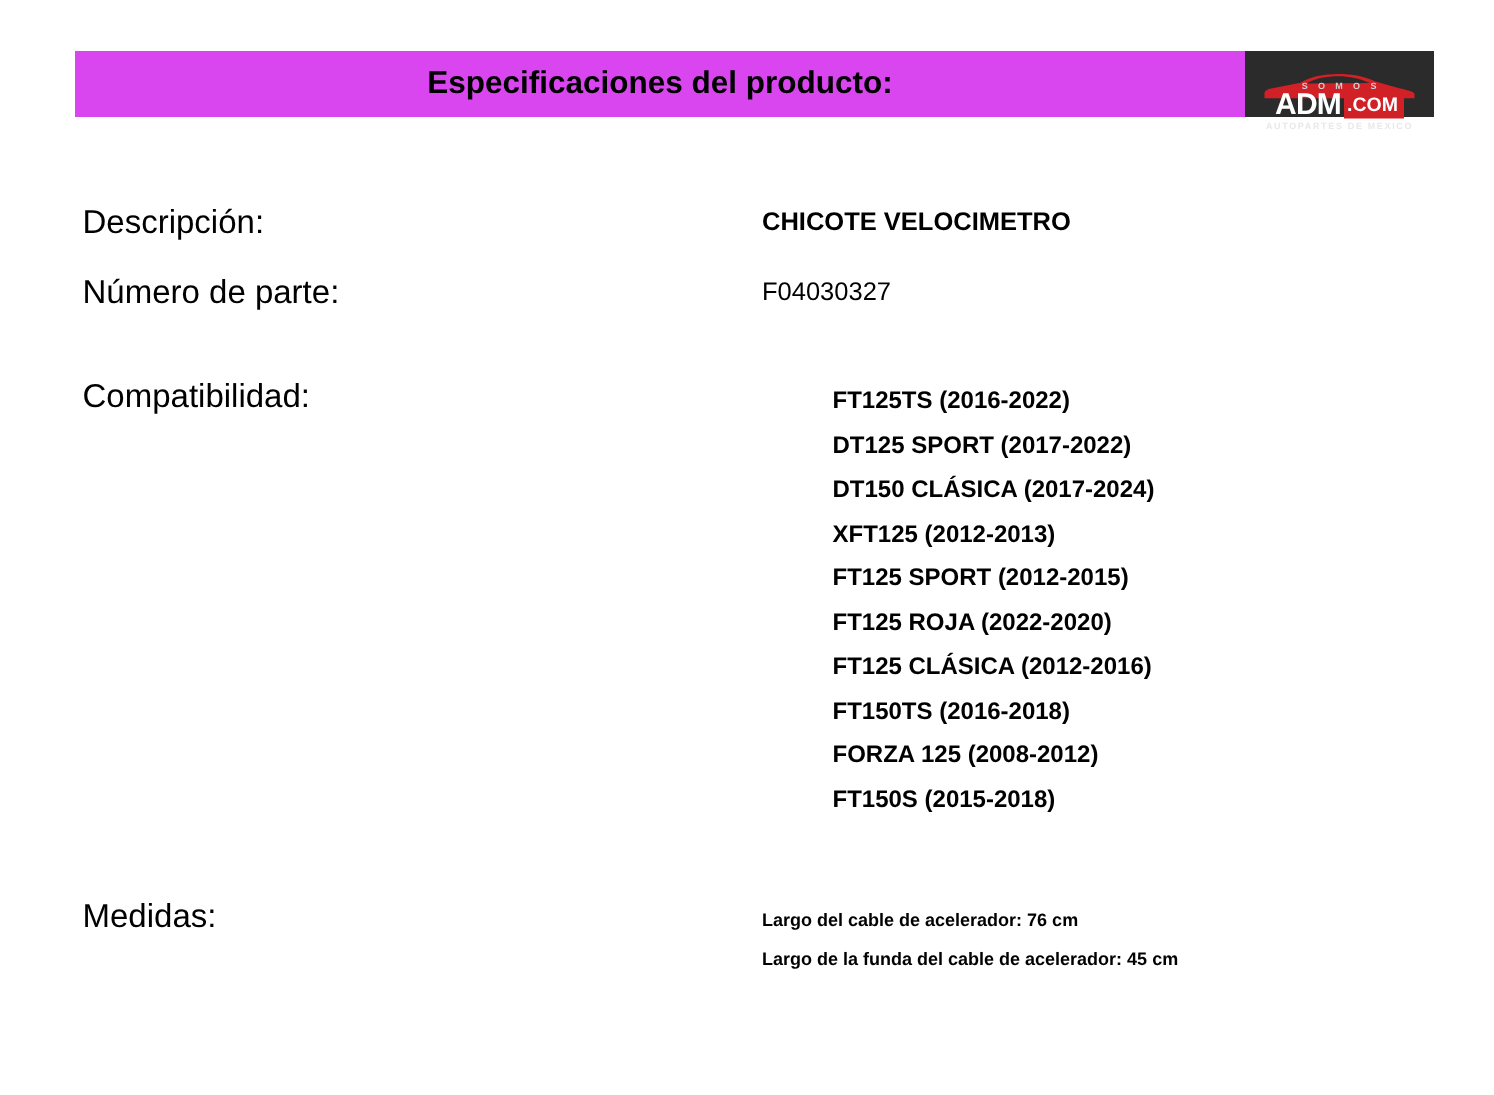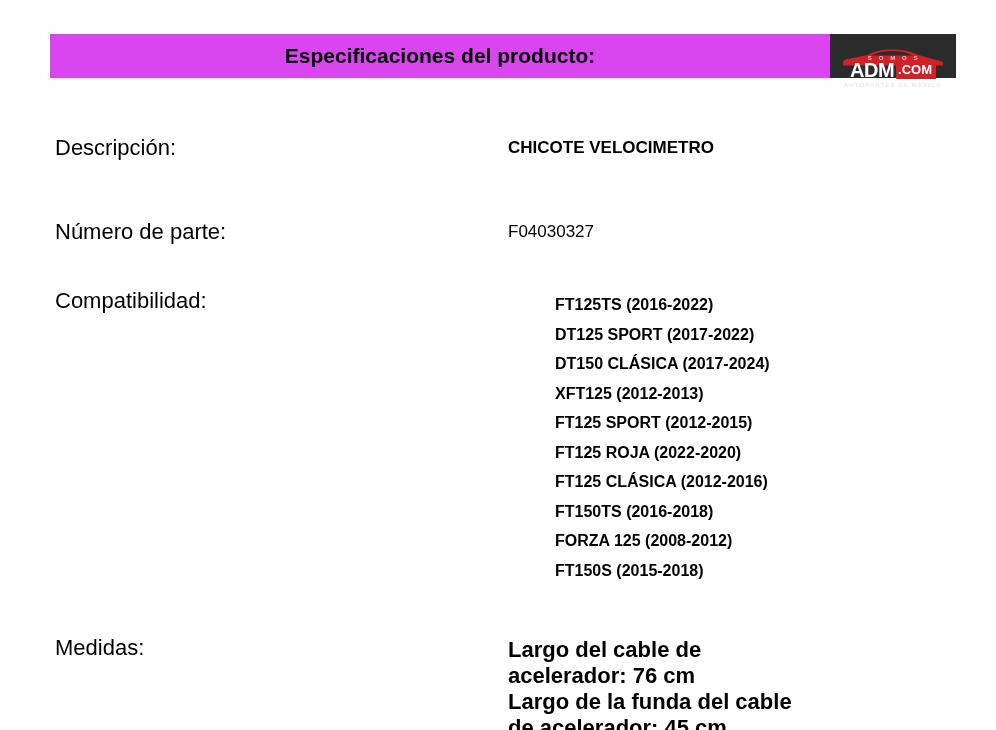--- a/index.html
+++ b/index.html
@@ -140,37 +140,37 @@
     font-size: 17px;
     font-weight: bold;
     line-height: 22px;
     color: #000000;
   }
   .spec-value.light {
     font-weight: normal;
   }
 
   .row-descripcion { margin-top: 0px; }
-  .row-numero { margin-top: 62px; }
+  .row-numero { margin-top: 25px; }
   .row-compat { margin-top: 47px; gap: 47px; }
   .row-medidas { margin-top: 52px; }
 
   .compat-list {
     margin: 0;
     padding: 0;
     list-style: none;
   }
   .compat-list li {
     font-size: 16px;
     font-weight: bold;
     line-height: 29.5px;
     white-space: nowrap;
   }
   .medidas-lines div {
-    font-size: 22px;
+    font-size: 12px;
     font-weight: bold;
     line-height: 26px;
   }
   .medidas-value-box { max-width: 310px; }
 </style>
 </head>
 <body>
 
 <div class="header-bar">
 

